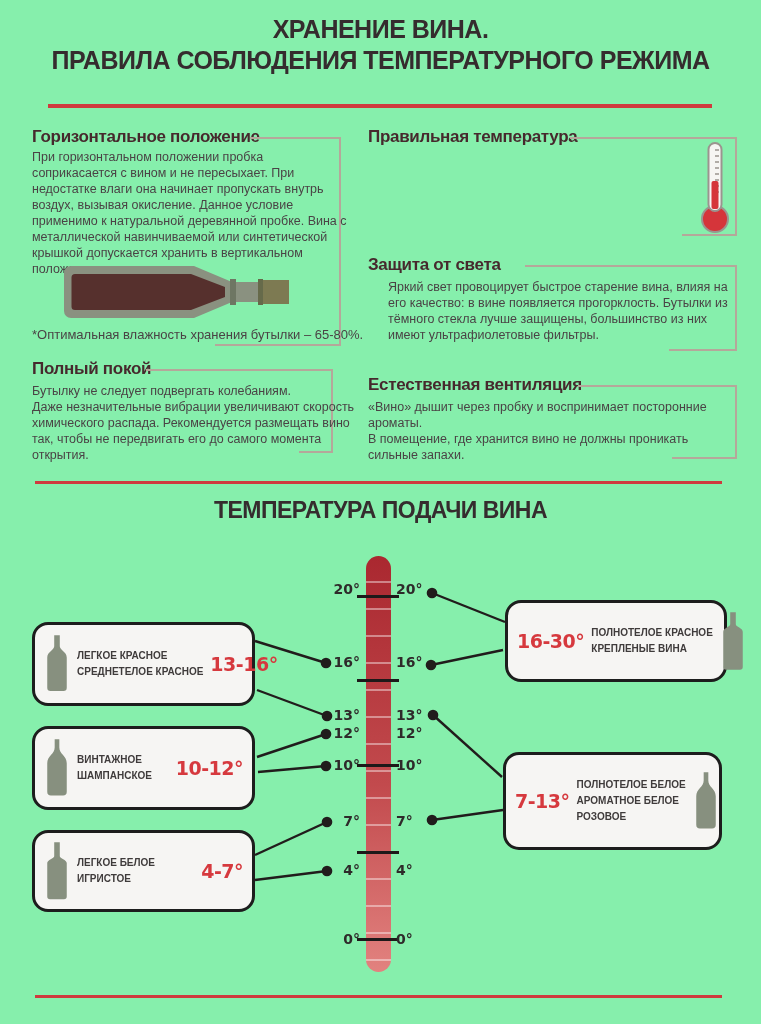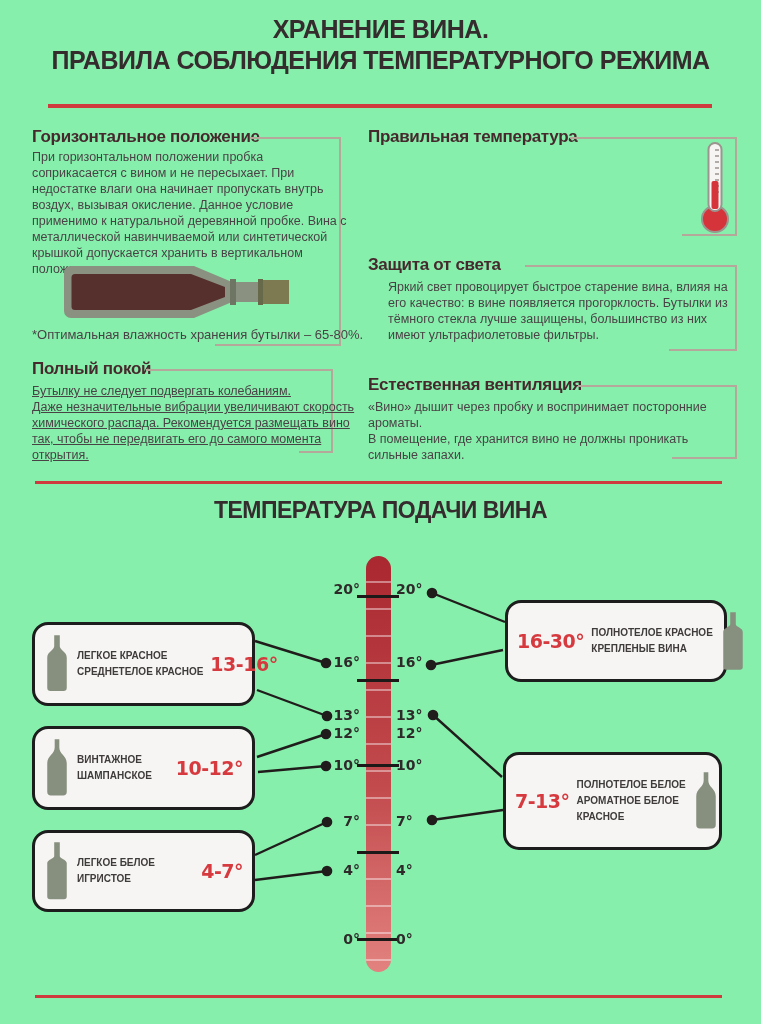--- a/index.html
+++ b/index.html
@@ -57,21 +57,21 @@
     <rect x="168" y="17" width="6" height="26" fill="#6e7663"></rect>
     <rect x="196" y="17" width="5" height="26" fill="#666a4a"></rect>
     <rect x="201" y="18" width="26" height="24" fill="#7d7a52"></rect>
   </svg>
   <div class="footnote" style="left:32px;top:327px;">*Оптимальная влажность хранения бутылки – 65-80%.</div>
 
   <div class="sec-head" style="left:32px;top:359px;">Полный покой</div>
   <div class="bk" style="left:146px;top:369px;width:187px;height:2px;"></div>
   <div class="bk" style="left:331px;top:369px;width:2px;height:84px;"></div>
   <div class="bk" style="left:299px;top:451px;width:34px;height:2px;"></div>
-  <p class="sec-body" style="left:32px;top:383px;width:325px;text-decoration:underline;">Бутылку не следует подвергать колебаниям.
+  <p class="sec-body" style="left:32px;top:383px;width:325px;">Бутылку не следует подвергать колебаниям.
 Даже незначительные вибрации увеличивают скорость химического распада. Рекомендуется размещать вино так, чтобы не передвигать его до самого момента открытия.</p>
 
   <div class="sec-head" style="left:368px;top:127px;">Правильная температура</div>
   <div class="bk" style="left:570px;top:137px;width:167px;height:2px;"></div>
   <div class="bk" style="left:735px;top:137px;width:2px;height:99px;"></div>
   <div class="bk" style="left:682px;top:234px;width:55px;height:2px;"></div>
 
   <svg class="abs" style="left:697px;top:141px;" width="36" height="94" viewBox="0 0 36 94">
     <circle cx="18" cy="78" r="13" fill="#d5353a" stroke="#9b948f" stroke-width="2"></circle>
     <rect x="14.5" y="58" width="7" height="18" fill="#d5353a"></rect>
@@ -192,21 +192,21 @@
       <svg class="bottle-ic" width="26" height="62" viewBox="0 0 28 64">
         <path d="M11 1 h6 v13 c0 3 7.5 4 7.5 8 v38 a3 3 0 0 1 -3 3 h-15 a3 3 0 0 1 -3 -3 V22 c0 -4 7.5 -5 7.5 -8 Z" fill="#87907f"></path>
       </svg>
     </div>
 
     <div class="wbox" style="left:503px;top:267px;width:219px;height:98px;">
       <span class="wtemp">7-13°</span>
       <div class="wlines">
         <div class="wline">ПОЛНОТЕЛОЕ БЕЛОЕ</div>
         <div class="wline">АРОМАТНОЕ БЕЛОЕ</div>
-        <div class="wline">КРАСНОЕ</div>
+        <div class="wline">РОЗОВОЕ</div>
       </div>
       <svg class="bottle-ic" width="26" height="62" viewBox="0 0 28 64">
         <path d="M11.5 1 h5 v9 c0 7 8 9 8 17 v30.5 a4 4 0 0 1 -4 4 h-13 a4 4 0 0 1 -4 -4 V27 c0 -8 8 -10 8 -17 Z" fill="#87907f"></path>
       </svg>
     </div>
 
     <div class="redline" style="left:35px;top:510px;width:687px;height:3px;"></div>
   </div>
 
 </div>

